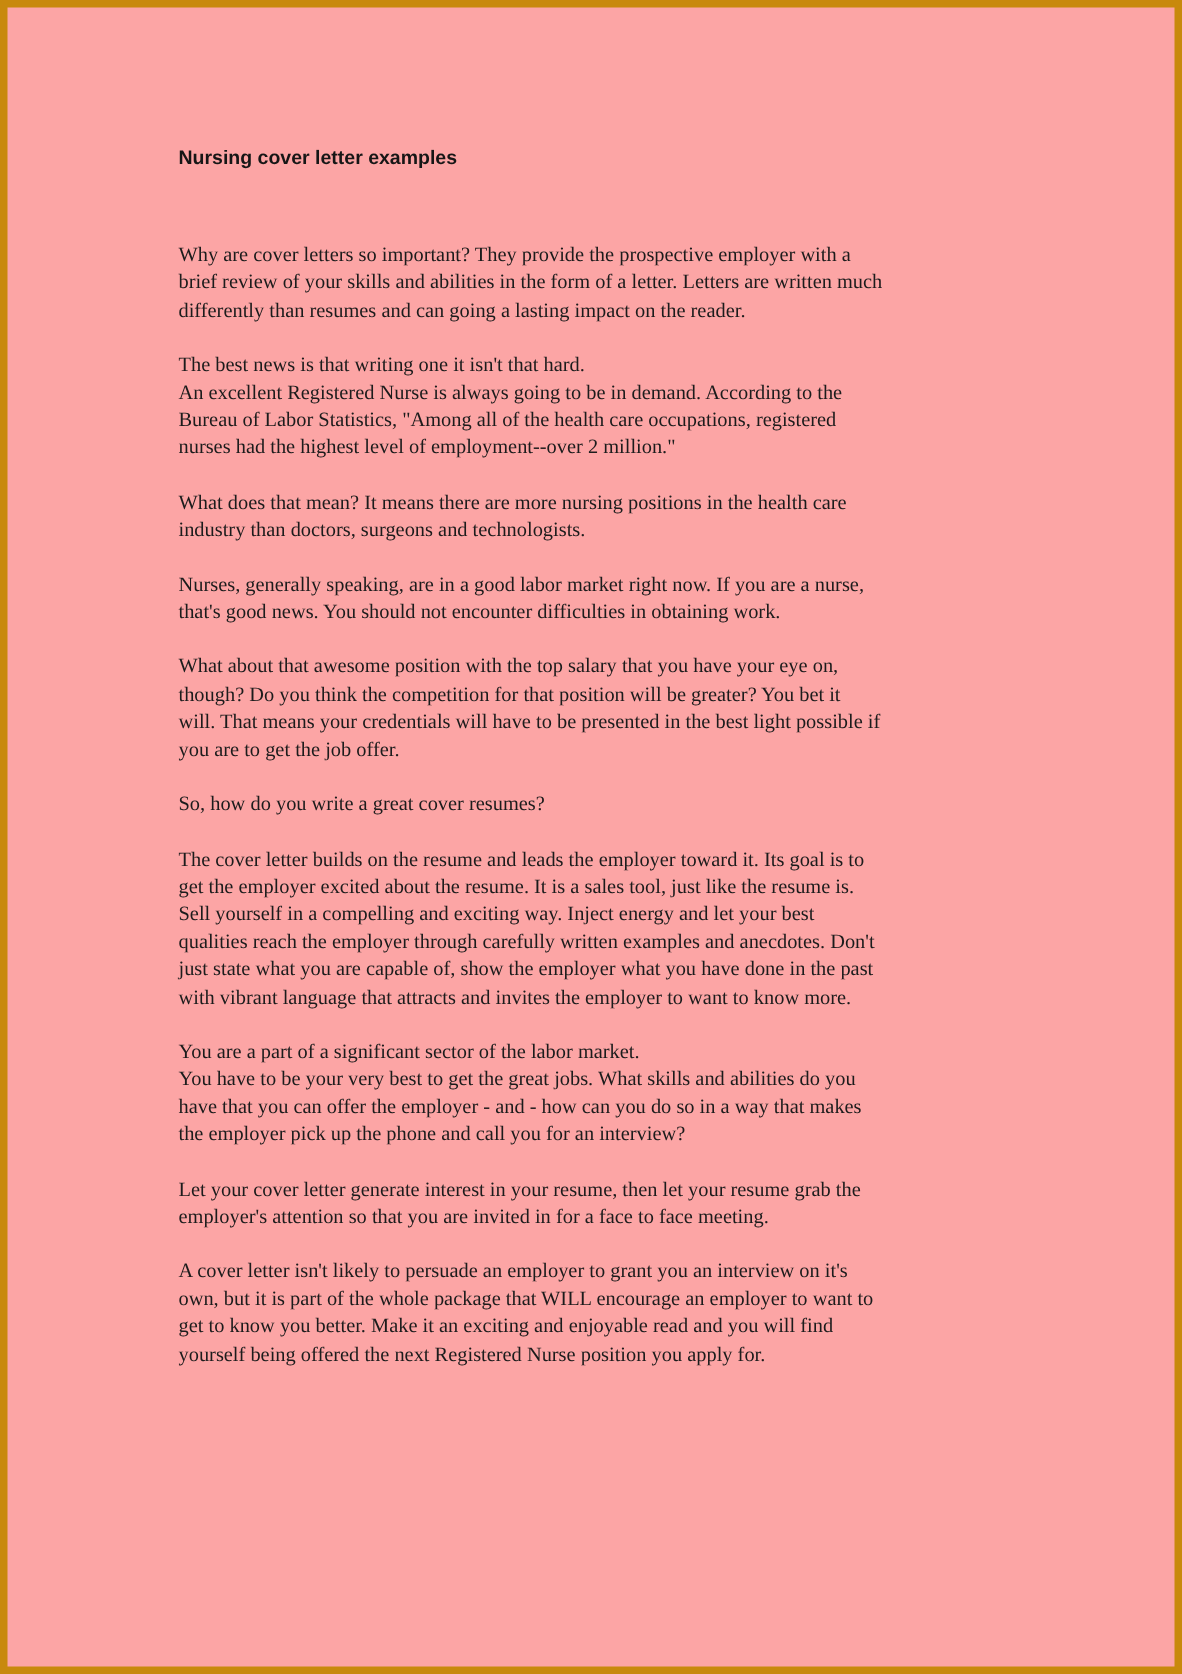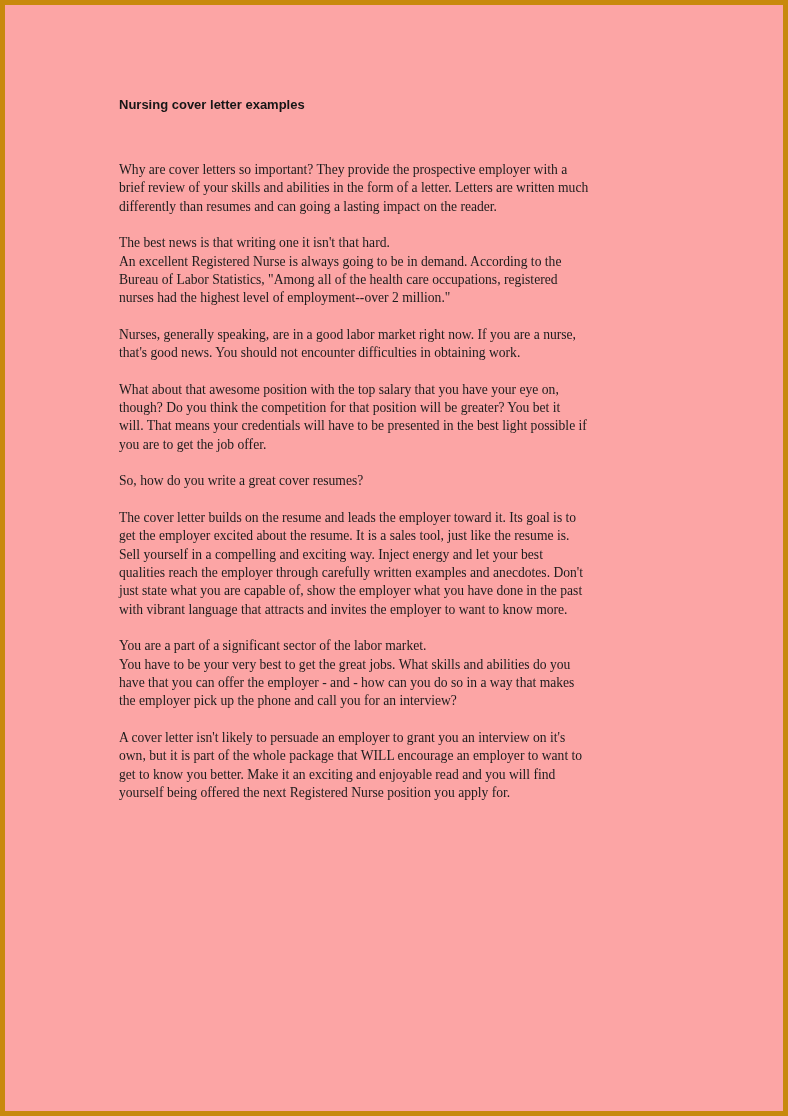--- a/index.html
+++ b/index.html
@@ -42,36 +42,40 @@
   <div class="content">
     <div class="doc-title">Nursing cover letter examples</div>
     <div class="doc-body" id="doc-body" style="color: rgb(28, 28, 28);">
         <p class="para">Why are cover letters so important? They provide the prospective employer with a
 brief review of your skills and abilities in the form of a letter. Letters are written much
 differently than resumes and can going a lasting impact on the reader.</p>
         <p class="para">The best news is that writing one it isn't that hard.
 An excellent Registered Nurse is always going to be in demand. According to the
 Bureau of Labor Statistics, "Among all of the health care occupations, registered
 nurses had the highest level of employment--over 2 million."</p>
+        <p class="para">What does that mean? It means there are more nursing positions in the health care
+industry than doctors, surgeons and technologists.</p>
         <p class="para">Nurses, generally speaking, are in a good labor market right now. If you are a nurse,
 that's good news. You should not encounter difficulties in obtaining work.</p>
         <p class="para">What about that awesome position with the top salary that you have your eye on,
 though? Do you think the competition for that position will be greater? You bet it
 will. That means your credentials will have to be presented in the best light possible if
 you are to get the job offer.</p>
         <p class="para">So, how do you write a great cover resumes?</p>
         <p class="para">The cover letter builds on the resume and leads the employer toward it. Its goal is to
 get the employer excited about the resume. It is a sales tool, just like the resume is.
 Sell yourself in a compelling and exciting way. Inject energy and let your best
 qualities reach the employer through carefully written examples and anecdotes. Don't
 just state what you are capable of, show the employer what you have done in the past
 with vibrant language that attracts and invites the employer to want to know more.</p>
         <p class="para">You are a part of a significant sector of the labor market.
 You have to be your very best to get the great jobs. What skills and abilities do you
 have that you can offer the employer - and - how can you do so in a way that makes
 the employer pick up the phone and call you for an interview?</p>
+        <p class="para">Let your cover letter generate interest in your resume, then let your resume grab the
+employer's attention so that you are invited in for a face to face meeting.</p>
         <p class="para">A cover letter isn't likely to persuade an employer to grant you an interview on it's
 own, but it is part of the whole package that WILL encourage an employer to want to
 get to know you better. Make it an exciting and enjoyable read and you will find
 yourself being offered the next Registered Nurse position you apply for.</p>
       </div>
   </div>
 </div>
 
 </body></html>

